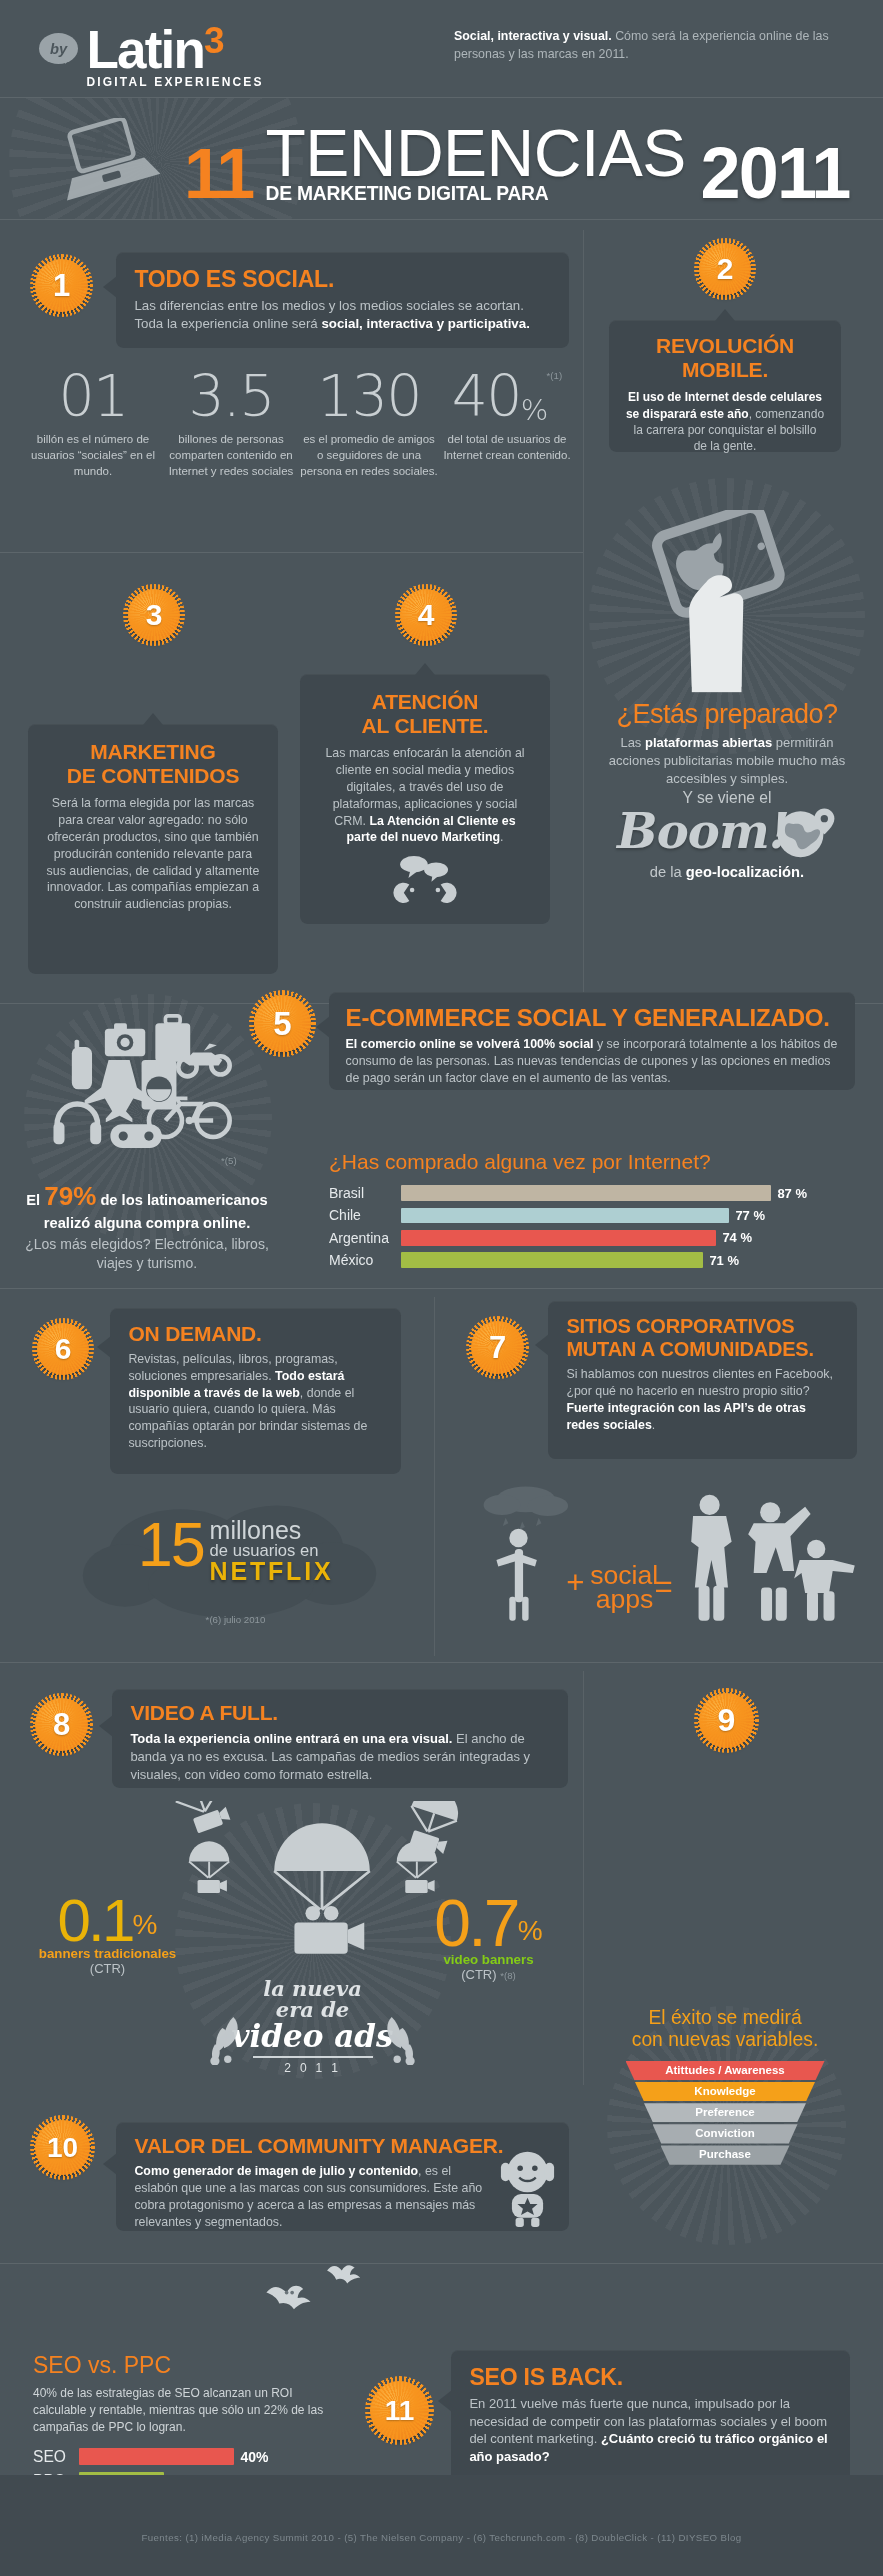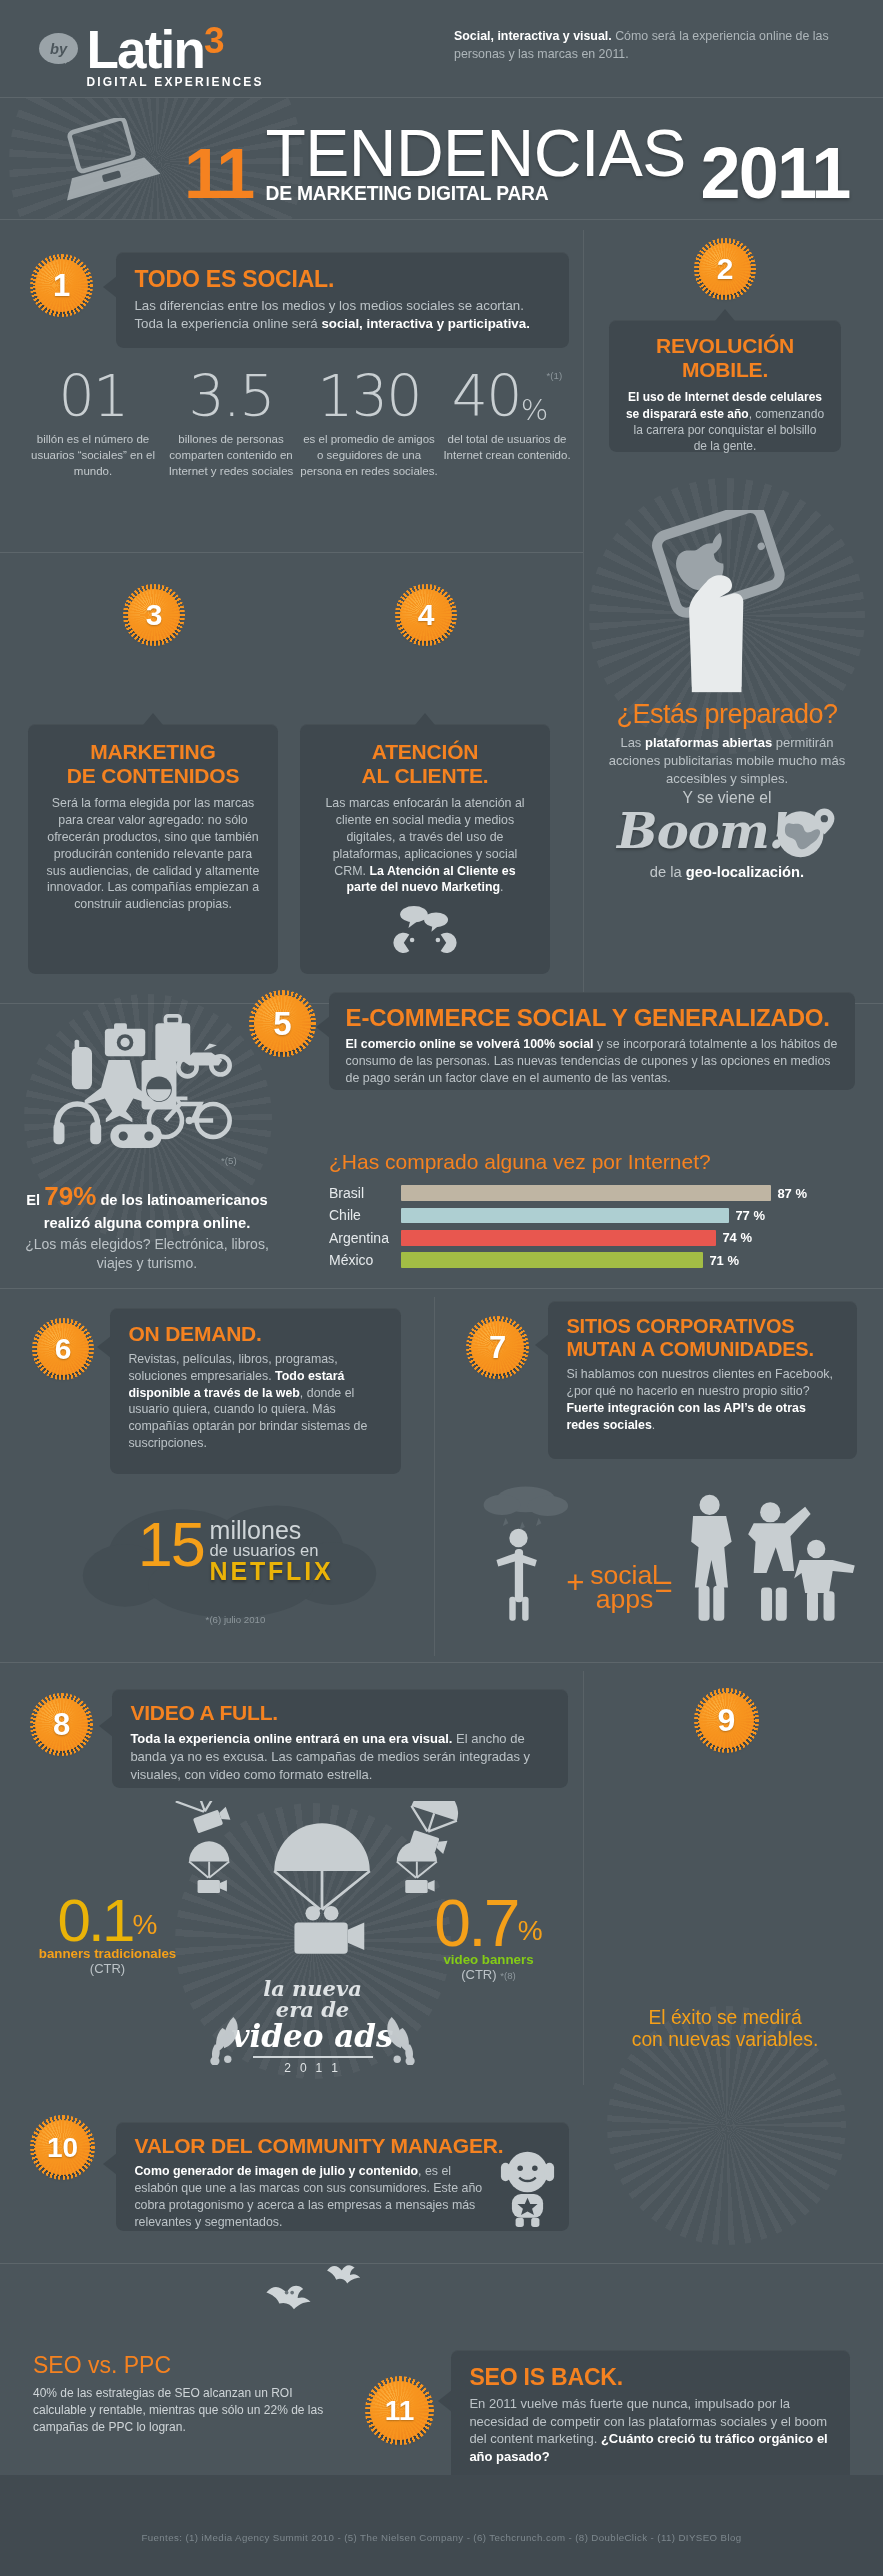--- a/index.html
+++ b/index.html
@@ -280,21 +280,21 @@
   <div class="panel" style="left:28px;top:724px;width:250px;height:250px;padding:16.6px 18.4px;text-align:center;">
     <div class="tail-top" style="left:125px;"></div>
     <h2 style="font-size:21px;">MARKETING</h2>
     <h2 style="font-size:21px;margin-top:-3.7px;margin-bottom:7.4px;">DE CONTENIDOS</h2>
     <p style="font-size:12.4px;">Será la forma elegida por las marcas para crear valor agregado: no sólo ofrecerán productos, sino que también producirán contenido relevante para sus audiencias, de calidad y altamente innovador. Las compañías empiezan a construir audiencias propias.</p>
   </div>
 
   <div class="badge" style="left:400px;top:589px;width:52px;height:52px;font-size:30px;">
       <span>4</span>
     </div>
-  <div class="panel" style="left:300px;top:724px;width:250px;height:250px;padding:16.6px 18.4px;text-align:center;">
+  <div class="panel" style="left:300px;top:674px;width:250px;height:250px;padding:16.6px 18.4px;text-align:center;">
     <div class="tail-top" style="left:125px;"></div>
     <h2 style="font-size:21px;">ATENCIÓN</h2>
     <h2 style="font-size:21px;margin-top:-3.7px;margin-bottom:7.4px;">AL CLIENTE.</h2>
     <p style="font-size:12.4px;">
       <span>Las marcas enfocarán la atención al cliente en social media y medios digitales, a través del uso de plataformas, aplicaciones y social CRM. </span><b>La Atención al Cliente es parte del nuevo Marketing</b><span>.</span>
     </p>
     <svg width="70" height="48" viewBox="0 0 76 52" style="margin-top:9.2px;">
       <ellipse cx="26" cy="10" rx="15" ry="9" class="sil"></ellipse>
       <polygon points="22,17 20,25 29,18" class="sil"></polygon>
       <ellipse cx="50" cy="16" rx="13" ry="8" class="sil"></ellipse>
@@ -572,20 +572,27 @@
   <div class="badge" style="left:699px;top:1693px;width:55px;height:55px;font-size:32px;">
       <span>9</span>
     </div>
 
   <div class="rays" style="left:607px;top:2006px;width:239px;height:239px;"></div>
   <div style="position:absolute;left:596px;top:2007px;width:258px;text-align:center;">
     <div style="color:#f5a019;font-size:19.3px;line-height:1.12;">El éxito se medirá</div>
     <div style="color:#f5a019;font-size:19.3px;line-height:1.12;">con nuevas variables.</div>
   </div>
 
+  <div style="position:absolute;left:600px;top:2061px;width:250px;">
+    <div class="funnel-row" style="width:199px;background:#e8574f;clip-path:polygon(0 0,100% 0,95.5% 100%,4.5% 100%);">Atittudes / Awareness</div>
+    <div class="funnel-row" style="width:180px;background:#f5a019;clip-path:polygon(0 0,100% 0,95% 100%,5% 100%);">Knowledge</div>
+    <div class="funnel-row" style="width:162px;background:#b3b8bb;clip-path:polygon(0 0,100% 0,94.5% 100%,5.5% 100%);">Preference</div>
+    <div class="funnel-row" style="width:145px;background:#a7adb1;clip-path:polygon(0 0,100% 0,94% 100%,6% 100%);">Conviction</div>
+    <div class="funnel-row" style="width:129px;background:#9aa1a5;clip-path:polygon(0 0,100% 0,93% 100%,7% 100%);">Purchase</div>
+  </div>
 
   <div class="badge" style="left:35px;top:2120px;width:55px;height:55px;font-size:28px;">
       <span>10</span>
     </div>
   <div class="panel" style="left:116px;top:2122px;width:453px;height:109px;padding:13px 18.4px;">
     <div class="tail-left" style="top:31px;"></div>
     <h2 style="font-size:21px;">VALOR DEL COMMUNITY MANAGER.</h2>
     <p style="font-size:12.4px;width:359px;"><b>Como generador de imagen de julio y contenido</b><span>, es el eslabón que une a las marcas con sus consumidores. Este año cobra protagonismo y acerca a las empresas a mensajes más relevantes y segmentados.</span></p>
     <svg width="61" height="77" viewBox="0 0 66 84" style="position:absolute;right:11px;bottom:3.7px;">
       <g class="sil">
@@ -610,20 +617,32 @@
       <path d="M8 30c8-10 16-6 22 0 4-8 12-10 18-4-4 2-6 6-6 10 6-2 10 0 14 4-8 0-14 4-18 8-4-6-10-8-16-6-2-6-8-10-14-12z"></path>
       <circle cx="30" cy="30" r="2" fill="#6a747a"></circle>
         <circle cx="36" cy="30" r="2" fill="#6a747a"></circle>
       <path d="M74 6c6-8 12-5 16 0 3-6 9-8 14-3-3 1-5 5-5 8 5-2 8 0 11 3-6 0-11 3-14 6-3-5-8-6-12-4-2-5-6-8-10-10z"></path>
     </g>
   </svg>
 
   <div style="position:absolute;left:33px;top:2352px;width:340px;">
     <div style="color:#f58220;font-size:23px;">SEO vs. PPC</div>
     <div style="color:#cfd5d8;font-size:12px;line-height:1.45;margin-top:5.5px;width:313px;">40% de las estrategias de SEO alcanzan un ROI calculable y rentable, mientras que sólo un 22%  de las campañas de PPC lo logran.</div>
+    <div style="margin-top:11px;">
+      <div class="bar-row">
+        <div class="bar-label" style="width:46px;font-size:15.6px;">SEO</div>
+        <div class="bar-fill" style="width:155px;height:17.5px;background:#e8574f;"></div>
+        <div class="bar-val" style="font-size:14px;">40%</div>
+      </div>
+      <div class="bar-row">
+        <div class="bar-label" style="width:46px;font-size:15.6px;">PPC</div>
+        <div class="bar-fill" style="width:85px;height:17.5px;background:#a2bd45;"></div>
+        <div class="bar-val" style="font-size:14px;">22 %</div>
+      </div>
+    </div>
     <div class="footnote" style="position:absolute;left:276px;top:167px;">*(11)</div>
   </div>
 
   <div class="badge" style="left:370px;top:2381px;width:59px;height:59px;font-size:28px;">
       <span>11</span>
     </div>
 
   <div class="panel" style="left:451px;top:2350px;width:399px;height:142px;padding:14.7px 18.4px;">
     <div class="tail-left" style="top:40px;"></div>
     <h2 style="font-size:23px;">SEO IS BACK.</h2>

